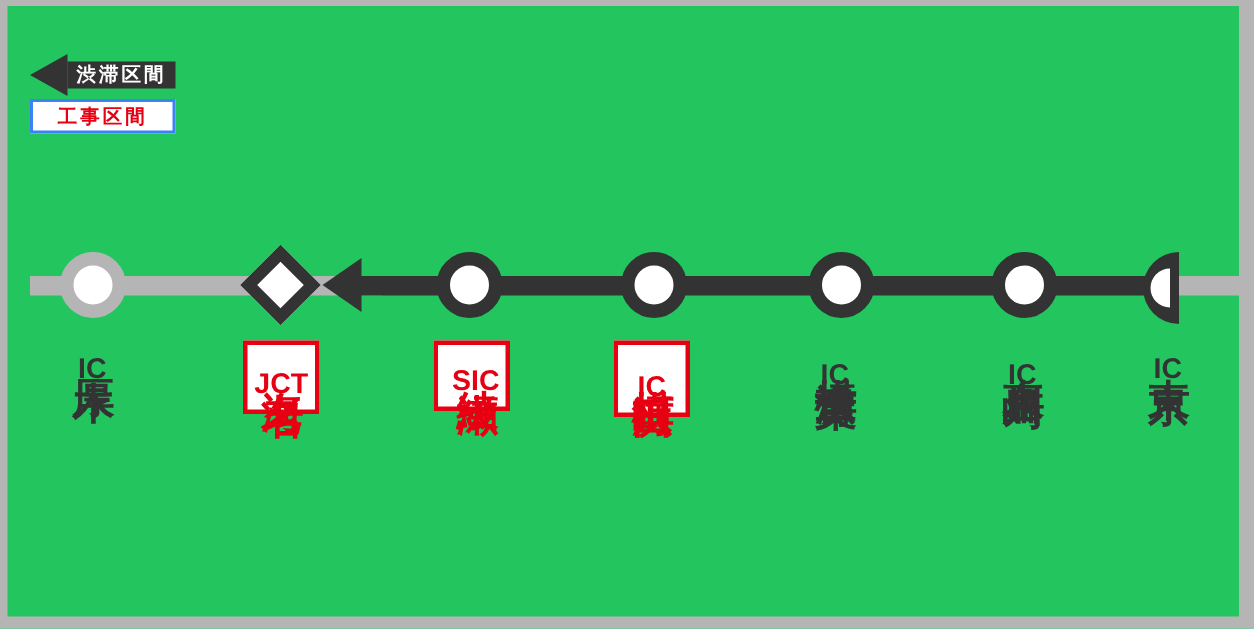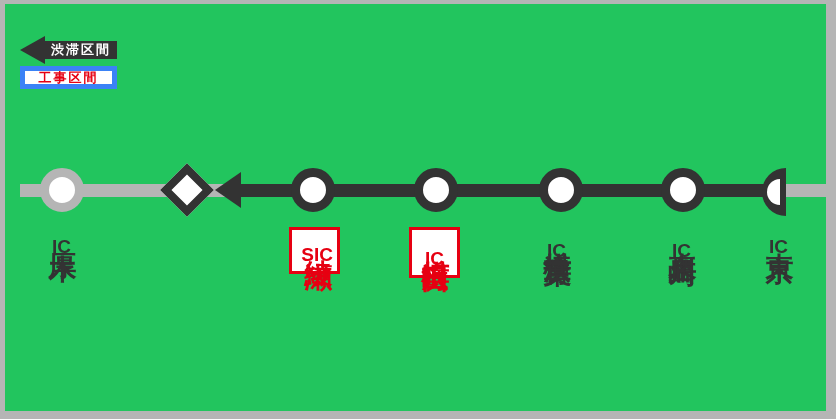--- a/index.html
+++ b/index.html
@@ -32,21 +32,21 @@
     background: #333333;
     color: #ffffff;
     font-size: 13px; font-weight: bold;
     letter-spacing: 2px;
     display: flex; align-items: center; justify-content: center;
     white-space: nowrap;
   }
   .legend-construction {
     position: absolute; left: 15px; top: 62px;
     width: 97px; height: 23px;
-    border: 5px solid #3b82f6;
+    border: 2px solid #3b82f6;
     background: #ffffff;
     color: #e60012;
     font-size: 13px; font-weight: bold;
     letter-spacing: 2px;
     display: flex; align-items: center; justify-content: center;
     white-space: nowrap;
   }
   
   .line { position: absolute; height: 13px; top: 180px; }
   .line-gray-left  { left: 15px;  width: 235px; background: #b5b5b5; }
@@ -152,20 +152,24 @@
   <div class="node-ring ring-black" style="left:534px;"></div>
   <div class="node-ring ring-black" style="left:656px;"></div>
   <div class="node-half-outer"></div>
   <div class="node-half-inner"></div>
 
   <div class="station-label label-dark pos-atsugi">
     <span class="vname">厚木</span>
     <span class="suffix">IC</span>
   </div>
 
+  <div class="station-label label-boxed pos-ebina">
+    <span class="vname">海老名</span>
+    <span class="suffix">JCT</span>
+  </div>
 
   <div class="station-label label-boxed pos-ayase">
     <span class="vname">綾瀬</span>
     <span class="suffix">SIC</span>
   </div>
 
   <div class="station-label label-boxed pos-machida">
     <span class="vname">横浜町田</span>
     <span class="suffix">IC</span>
   </div>

